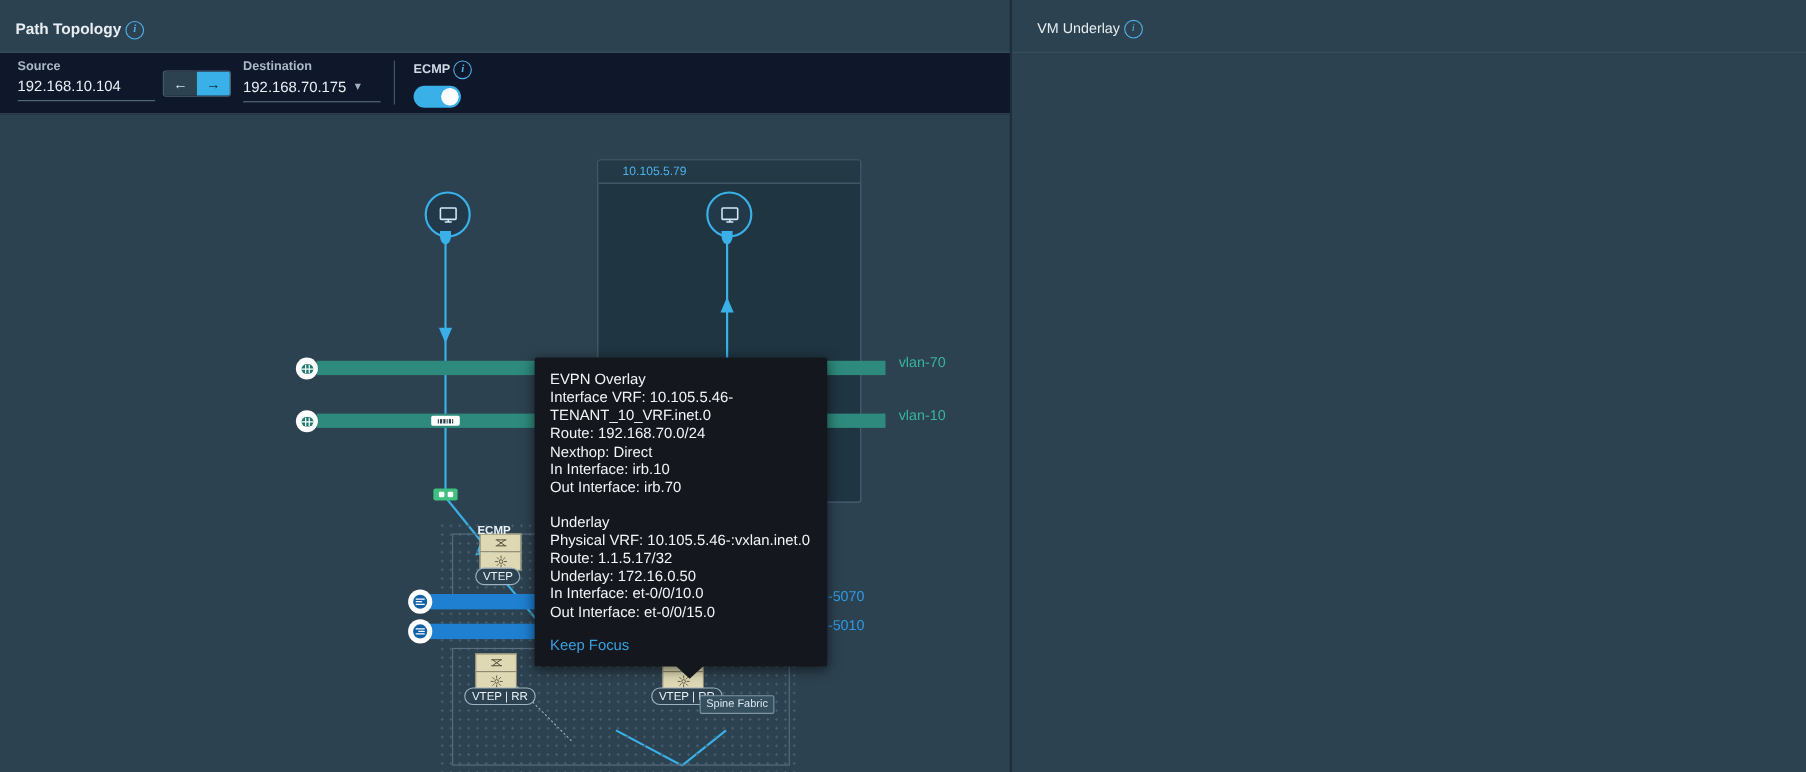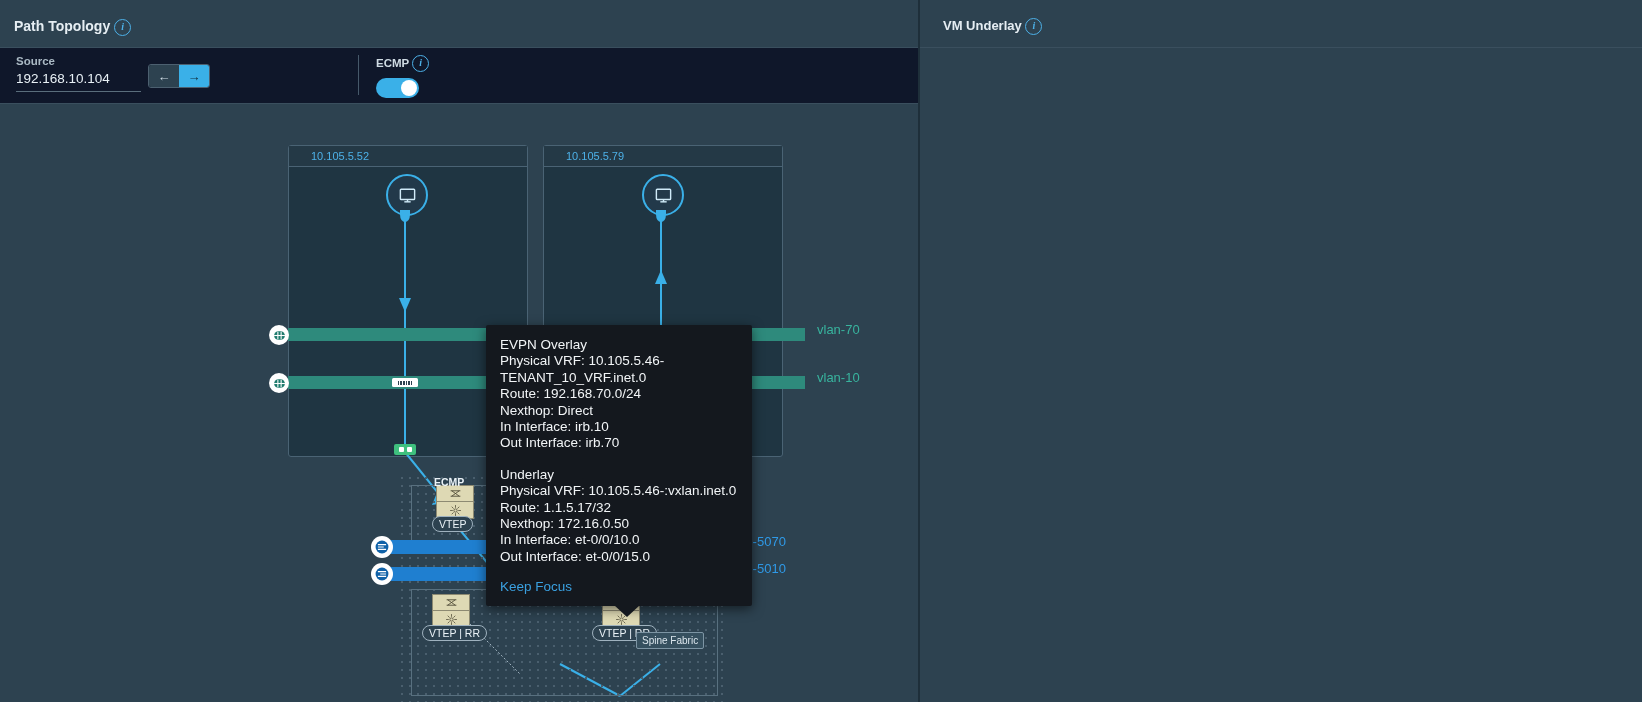--- a/index.html
+++ b/index.html
@@ -92,21 +92,21 @@
            box-shadow:0 3px 12px rgba(0,0,0,.55);}
   .tt-spacer{height:15px;}
   .tt-link{color:#3aa0e0;margin-top:14px;cursor:pointer;}
   .tt-tail{position:absolute;left:128px;bottom:-11px;width:0;height:0;
            border-left:13px solid transparent;border-right:13px solid transparent;
            border-top:12px solid #14181e;}
 
   
   .right-panel{position:absolute;left:920px;top:0;width:722px;height:702px;background:#2d4250;}
   .rp-header{position:absolute;left:0;top:0;width:722px;height:47px;border-bottom:1px solid #3a4f5e;}
-  .rp-title{position:absolute;left:23px;top:18px;font-size:13px;font-weight:bold;color:#e6eef3;}
+  .rp-title{position:absolute;left:23px;top:18px;font-size:13px;font-weight:normal;color:#e6eef3;}
 </style>
 </head>
 <body>
 
 <div class="root">
 
   <div class="left-panel">
 
     <div class="lp-header">
       <div class="lp-title">
@@ -119,39 +119,43 @@
       <div class="field src">
         <div class="field-label">Source</div>
         <div class="field-value">192.168.10.104</div>
       </div>
 
       <div class="dirbtns">
         <div class="dirbtn">←</div>
         <div class="dirbtn active">→</div>
       </div>
 
+      <div class="field dst">
+        <div class="field-label">Destination</div>
+        <div class="field-value">
+          <span>192.168.70.175</span>
+          <span class="dd-caret">▾</span>
+        </div>
+      </div>
 
       <div class="vsep"></div>
 
       <div class="ecmp">
         <div class="ecmp-label">
           <span>ECMP</span>
           <span class="info-icon">i</span>
         </div>
         <div class="toggle">
             <div class="knob"></div>
           </div>
       </div>
     </div>
 
     <div class="canvas">
 
-      <div class="hostbox" style="left:288px;top:41px;width:238px;height:310px;">
-        <div class="hb-head">10.105.5.52</div>
-      </div>
 
       <div class="hostbox" style="left:543px;top:41px;width:238px;height:310px;">
         <div class="hb-head">10.105.5.79</div>
       </div>
 
       <div class="vm-circle" style="left:386px;top:70px;">
         <svg viewBox="0 0 24 24" fill="none" stroke="#cfeaf8" stroke-width="1.8">
             <rect x="3" y="4" width="18" height="13" rx="1"></rect>
             <line x1="8" y1="20" x2="16" y2="20"></line>
             <line x1="12" y1="17" x2="12" y2="20"></line>
@@ -282,31 +286,31 @@
               <path d="M12 2v5M12 17v5M2 12h5M17 12h5M5 5l3.5 3.5M15.5 15.5L19 19M19 5l-3.5 3.5M8.5 15.5L5 19"></path>
             </svg>
           </div>
       </div>
       <div class="pill" style="left:592px;top:521px;">VTEP | RR</div>
 
       <div class="spine-tag" style="left:636px;top:528px;">Spine Fabric</div>
 
       <div class="tooltip" style="left:486px;top:221px;width:238px;">
         <div>EVPN Overlay</div>
-        <div>Physical VRF: 10.105.5.46-</div>
+        <div>Interface VRF: 10.105.5.46-</div>
         <div>TENANT_10_VRF.inet.0</div>
         <div>Route: 192.168.70.0/24</div>
         <div>Nexthop: Direct</div>
         <div>In Interface: irb.10</div>
         <div>Out Interface: irb.70</div>
         <div class="tt-spacer"></div>
         <div>Underlay</div>
         <div>Physical VRF: 10.105.5.46-:vxlan.inet.0</div>
         <div>Route: 1.1.5.17/32</div>
-        <div>Nexthop: 172.16.0.50</div>
+        <div>Underlay: 172.16.0.50</div>
         <div>In Interface: et-0/0/10.0</div>
         <div>Out Interface: et-0/0/15.0</div>
         <div class="tt-link">Keep Focus</div>
         <div class="tt-tail"></div>
       </div>
 
     </div>
   </div>
 
   <div class="right-panel">

